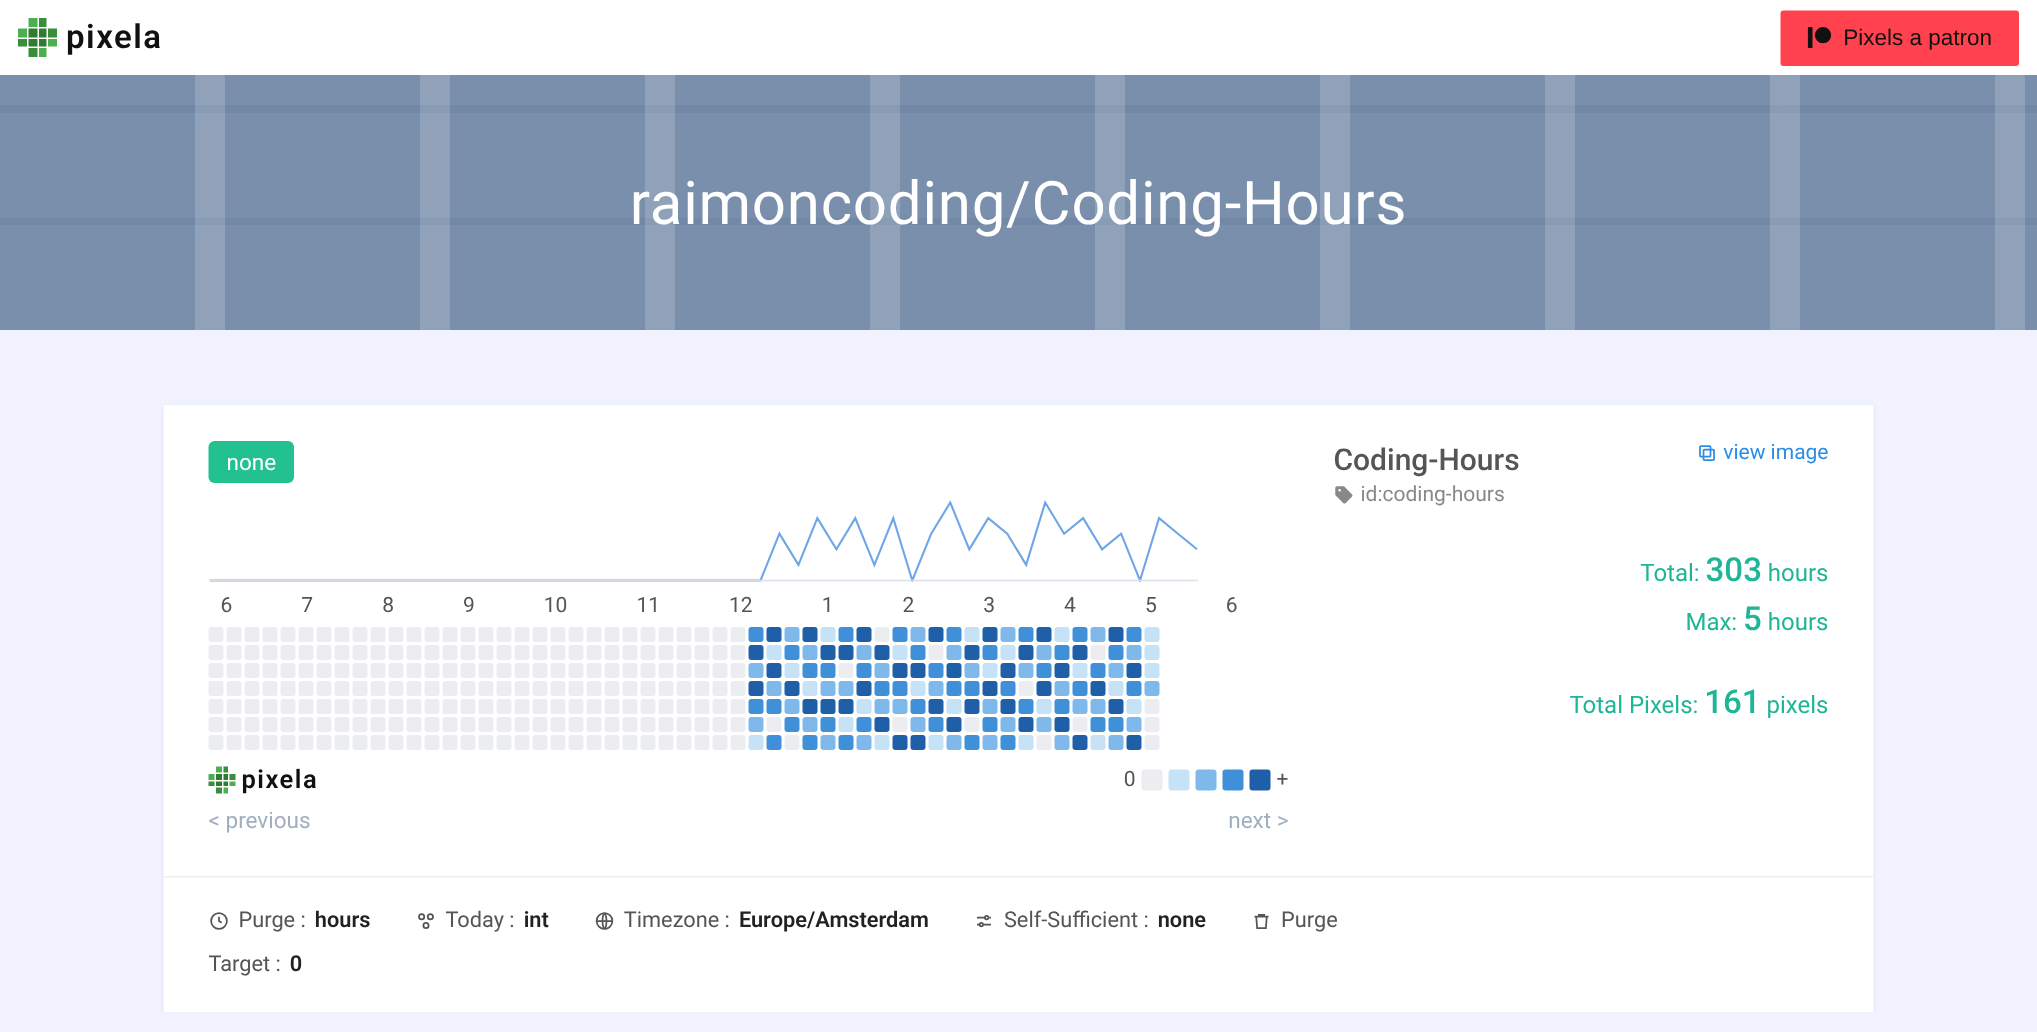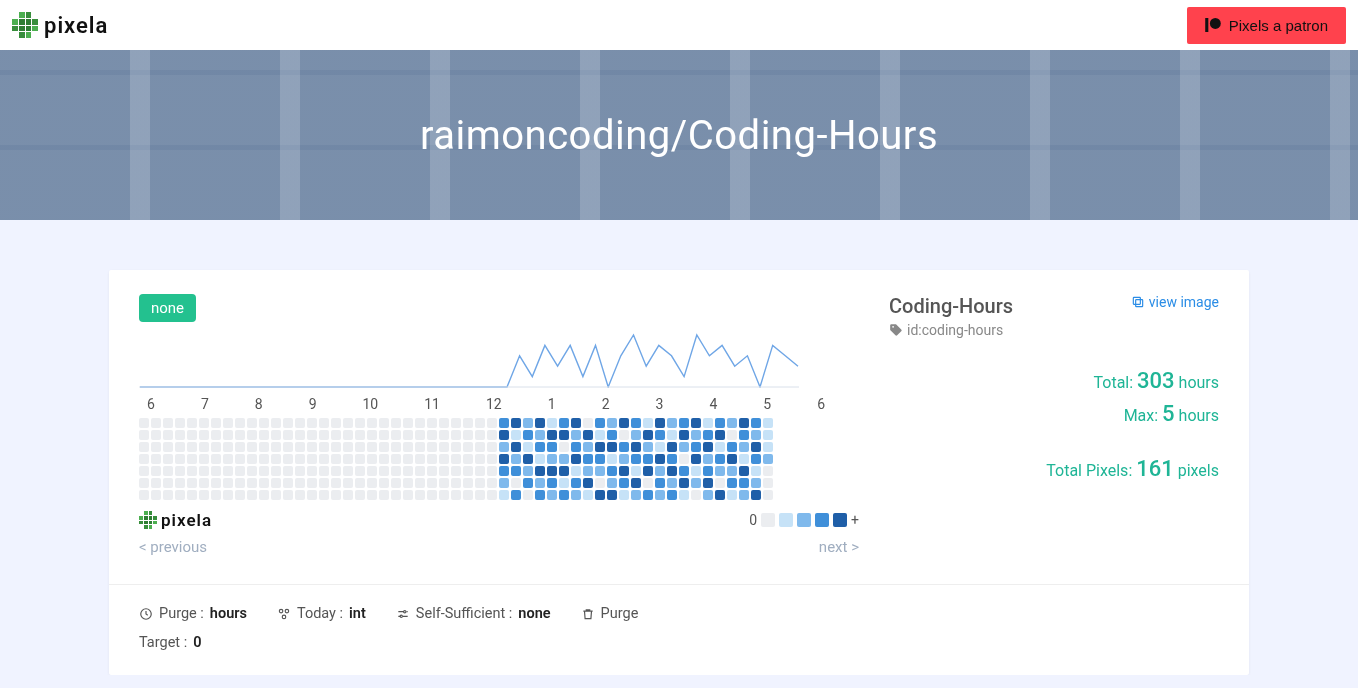--- a/index.html
+++ b/index.html
@@ -698,20 +698,30 @@
             <circle cx="17" cy="7" r="3"></circle>
             <circle cx="12" cy="17" r="3"></circle>
           </svg>
         </span>
       <span>Today : </span>
         <span class="strong">int</span>
     </div>
     <div class="item">
       <span class="ico">
           <svg viewBox="0 0 24 24" width="14" height="14" fill="none" stroke="#555" stroke-width="2">
+            <circle cx="12" cy="12" r="9"></circle>
+            <path d="M3 12h18M12 3c3 3 3 15 0 18M12 3c-3 3-3 15 0 18"></path>
+          </svg>
+        </span>
+      <span>Timezone : </span>
+        <span class="strong">Europe/Amsterdam</span>
+    </div>
+    <div class="item">
+      <span class="ico">
+          <svg viewBox="0 0 24 24" width="14" height="14" fill="none" stroke="#555" stroke-width="2">
             <path d="M4 8h10M18 8h2M4 16h4M12 16h8"></path>
             <circle cx="15" cy="8" r="2"></circle>
             <circle cx="9" cy="16" r="2"></circle>
           </svg>
         </span>
       <span>Self-Sufficient : </span>
         <span class="strong">none</span>
     </div>
     <div class="item" style="cursor:pointer">
       <span class="ico">

